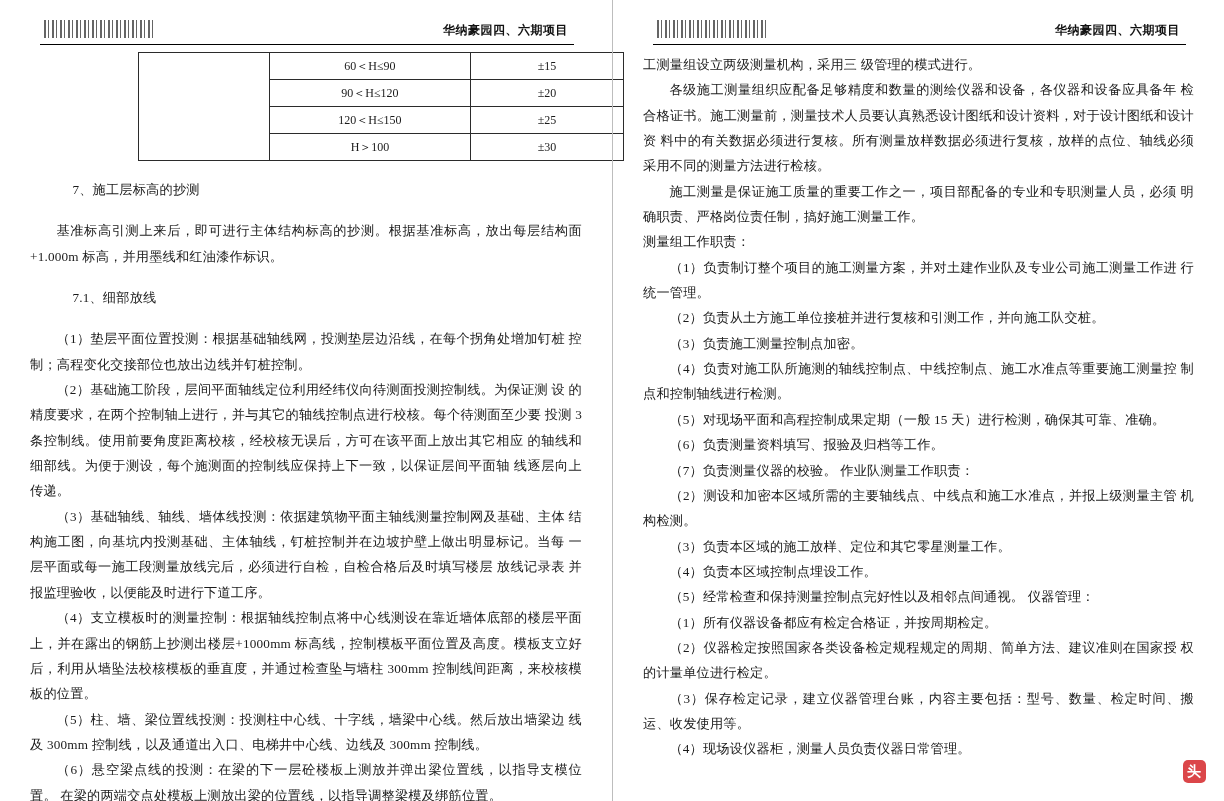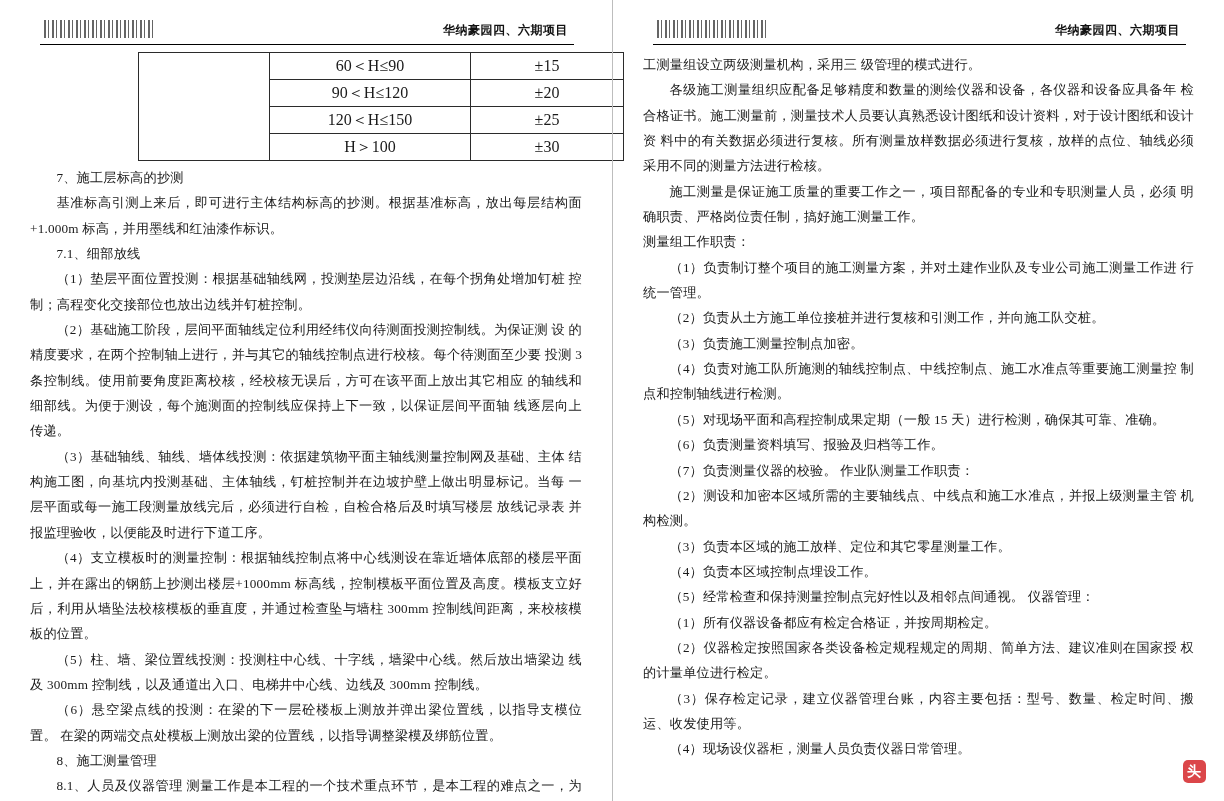--- a/index.html
+++ b/index.html
@@ -70,30 +70,30 @@
     text-align: justify;
     text-justify: inter-ideograph;
     letter-spacing: .2px;
   }
   .p {
     margin: 0;
     text-indent: 2em;
   }
   .p-tight { margin: 0; }
   .p-head {
-    margin: 0;
+    margin: 16px;
     text-indent: 2em;
   }
 
   
   table.spec {
     border-collapse: collapse;
     width: 446px;
     margin: 0 0 4px 108px;
-    font-size: 16px;
+    font-size: 12px;
     table-layout: fixed;
   }
   table.spec td {
     border: 1px solid #2b2b2b;
     height: 24px;
     padding: 1px 6px;
     text-align: center;
     vertical-align: middle;
   }
   td.col-blank { width: 118px; border-left: 1px solid #2b2b2b; }

